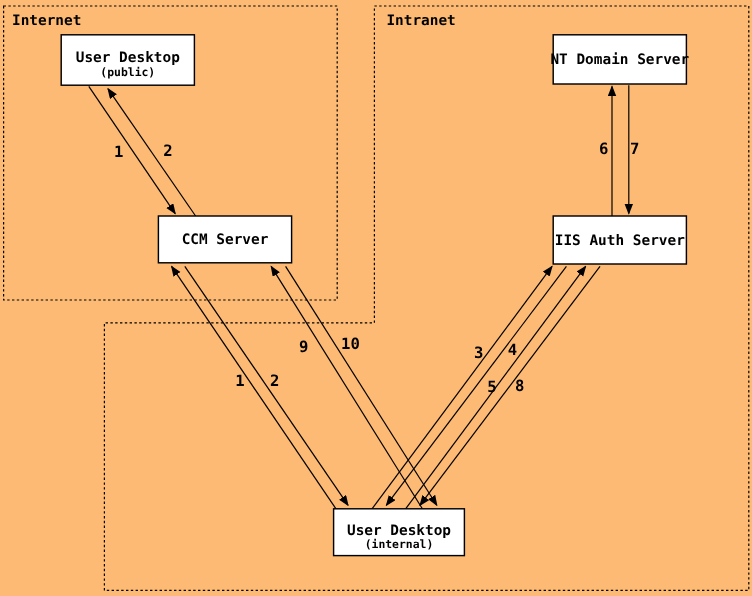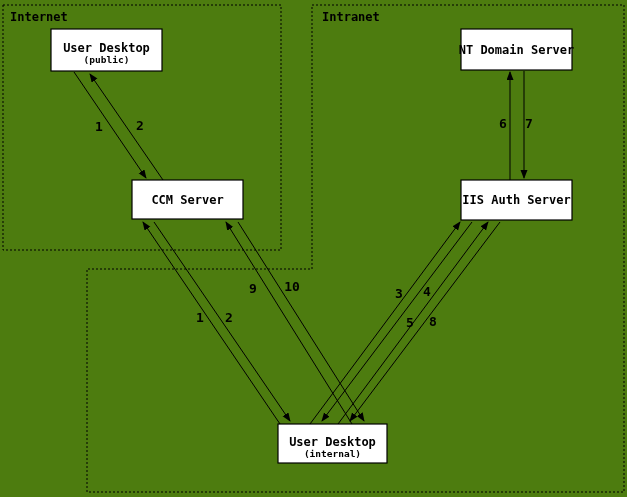--- a/index.html
+++ b/index.html
@@ -4,21 +4,21 @@
 <style>
   html, body {
     margin: 0;
     padding: 0;
     background: #ffffff;
   }
   #stage {
     position: relative;
     width: 627px;
     height: 497px;
-    background: #4d7c0f;
+    background: #fdba74;
     font-family: "DejaVu Sans Mono", "Liberation Mono", monospace;
   }
   svg text {
     font-family: "DejaVu Sans Mono", "Liberation Mono", monospace;
     font-weight: bold;
     fill: #000000;
   }
   .region-label { font-size: 12px; }
   .node-label   { font-size: 12px; }
   .node-sublabel{ font-size: 9.5px; }

